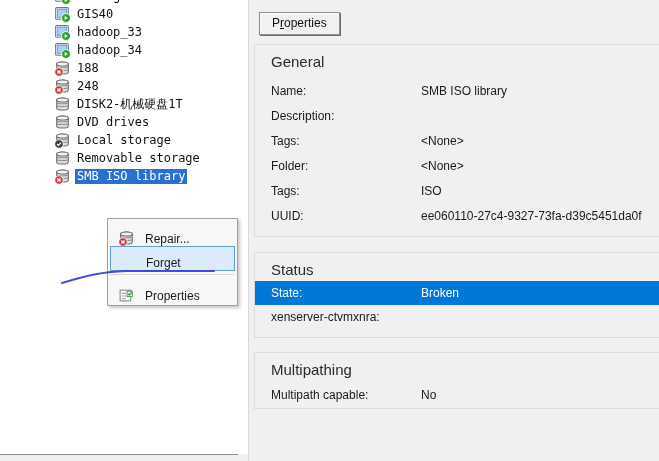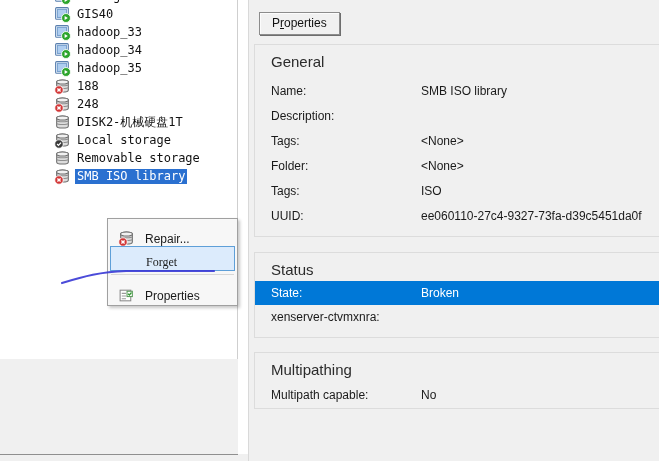--- a/index.html
+++ b/index.html
@@ -1,35 +1,35 @@
 <!DOCTYPE html>
 <html><head>
 <meta charset="utf-8">
 <style>
   html,body{margin:0;padding:0;}
   .screen{position:relative;width:659px;height:461px;background:#f0f0f0;overflow:hidden;
           font-family:"Liberation Sans",sans-serif;font-size:12px;color:#1a1a1a;}
   
-  .tree-panel{position:absolute;left:0;top:0;width:237px;height:359px;background:#fff;
-              border-right:1px solid #cfcfcf;overflow:hidden;}
+  .tree-panel{position:absolute;left:0;top:0;width:237px;height:454px;background:#fff;
+              border-right:1px solid #cfcfcf;overflow:hidden;padding-left:44px;}
   .tree-bottom-line{position:absolute;left:0;top:454px;width:238px;height:1px;background:#8f8f8f;}
   .tree-gap{position:absolute;left:238px;top:0;width:10px;height:454px;background:#fff;}
   .tree-rows{position:absolute;left:0;top:-13px;width:100%;}
   .tree-row{display:flex;align-items:center;height:18px;padding-left:54px;
             font-family:"DejaVu Sans Mono",monospace;font-size:12px;color:#111;white-space:nowrap;}
   .tree-row .ticon{width:17px;height:16px;margin-right:4px;flex:0 0 17px;}
   .tree-row .tlabel{padding:0 2px;line-height:15px;}
   .tree-row.selected .tlabel{background:#2a70d0;color:#fff;}
   
   .ctx-menu{position:absolute;left:107px;top:218px;width:129px;background:#f7f7f7;
             border:1px solid #a0a0a0;box-shadow:2px 2px 3px rgba(0,0,0,.22);padding:2px 0;z-index:5;}
   .menu-item{position:relative;display:flex;align-items:flex-end;height:25px;margin:0 2px;
              padding-left:8px;color:#1a1a1a;}
   .menu-item .micon{width:17px;height:16px;margin-right:10px;flex:0 0 17px;}
-  .menu-item.highlight{background:#dcebfc;border:1px solid #5e9fd8;height:23px;font-family:Liberation Serif, serif;}
+  .menu-item.highlight{background:#dcebfc;border:1px solid #5e9fd8;height:23px;}
   .menu-sep{height:1px;background:#d7d7d7;margin:3px 3px;}
   
   .right-area{position:absolute;left:248px;top:0;width:411px;height:461px;background:#f0f0f0;
               border-left:1px solid #d9d9d9;}
   .props-btn{position:absolute;left:10px;top:12px;height:23px;padding:0 12px;background:#f1f1f1;
              border:1px solid #8c8c8c;box-shadow:1px 1px 0 #6e6e6e,inset 1px 1px 0 #fcfcfc;
              font-family:"Liberation Sans",sans-serif;font-size:12px;color:#111;line-height:21px;}
   .props-btn .mn{text-decoration:underline;}
   .psection{position:absolute;left:5px;width:470px;background:#f0f0f0;border:1px solid #dcdcdc;box-sizing:border-box;}
   .sec-general{top:44px;height:193px;}
@@ -83,29 +83,20 @@
           <span class="ticon"><svg viewBox="0 0 16 16">
               <rect x="1.5" y="1.5" width="12" height="11" rx="1" fill="#eaf2fb" stroke="#5a7fae"></rect>
               <rect x="3.2" y="3.2" width="8.6" height="7.6" fill="#aecdf0" stroke="#7aa2cf"></rect>
               <circle cx="11.3" cy="11.3" r="4.2" fill="#2ca52c" stroke="#fff" stroke-width="0.8"></circle>
               <path d="M10 9.4l3 1.9-3 1.9z" fill="#fff"></path>
             </svg></span>
           <span class="tlabel">hadoop_34</span>
         </div>
         <div class="tree-row">
           <span class="ticon"><svg viewBox="0 0 16 16">
-              <rect x="1.5" y="1.5" width="12" height="11" rx="1" fill="#eaf2fb" stroke="#5a7fae"></rect>
-              <rect x="3.2" y="3.2" width="8.6" height="7.6" fill="#aecdf0" stroke="#7aa2cf"></rect>
-              <circle cx="11.3" cy="11.3" r="4.2" fill="#2ca52c" stroke="#fff" stroke-width="0.8"></circle>
-              <path d="M10 9.4l3 1.9-3 1.9z" fill="#fff"></path>
-            </svg></span>
-          <span class="tlabel">hadoop_35</span>
-        </div>
-        <div class="tree-row">
-          <span class="ticon"><svg viewBox="0 0 16 16">
               <path d="M2.5 3.8C2.5 2.4 5 1.8 8 1.8s5.5.6 5.5 2v7.4c0 1.4-2.5 2-5.5 2s-5.5-.6-5.5-2z" fill="#dcdcdc" stroke="#6e6e6e"></path>
               <ellipse cx="8" cy="3.8" rx="5.5" ry="1.9" fill="#f1f1f1" stroke="#6e6e6e"></ellipse>
               <path d="M2.5 6.4c1 1.1 10 1.1 11 0M2.5 9c1 1.1 10 1.1 11 0" fill="none" stroke="#8f8f8f"></path>
               <circle cx="4.7" cy="11.3" r="4" fill="#d23535" stroke="#fff" stroke-width="0.8"></circle>
               <path d="M3.2 9.8l3 3m0-3l-3 3" stroke="#fff" stroke-width="1.3"></path>
             </svg></span>
           <span class="tlabel">188</span>
         </div>
         <div class="tree-row">
           <span class="ticon"><svg viewBox="0 0 16 16">
@@ -117,20 +108,28 @@
             </svg></span>
           <span class="tlabel">248</span>
         </div>
         <div class="tree-row">
           <span class="ticon"><svg viewBox="0 0 16 16">
               <path d="M2.5 3.8C2.5 2.4 5 1.8 8 1.8s5.5.6 5.5 2v7.4c0 1.4-2.5 2-5.5 2s-5.5-.6-5.5-2z" fill="#dcdcdc" stroke="#6e6e6e"></path>
               <ellipse cx="8" cy="3.8" rx="5.5" ry="1.9" fill="#f1f1f1" stroke="#6e6e6e"></ellipse>
               <path d="M2.5 6.4c1 1.1 10 1.1 11 0M2.5 9c1 1.1 10 1.1 11 0" fill="none" stroke="#8f8f8f"></path>
             </svg></span>
           <span class="tlabel">DISK2-机械硬盘1T</span>
+        </div>
+        <div class="tree-row">
+          <span class="ticon"><svg viewBox="0 0 16 16">
+              <path d="M2.5 3.8C2.5 2.4 5 1.8 8 1.8s5.5.6 5.5 2v7.4c0 1.4-2.5 2-5.5 2s-5.5-.6-5.5-2z" fill="#dcdcdc" stroke="#6e6e6e"></path>
+              <ellipse cx="8" cy="3.8" rx="5.5" ry="1.9" fill="#f1f1f1" stroke="#6e6e6e"></ellipse>
+              <path d="M2.5 6.4c1 1.1 10 1.1 11 0M2.5 9c1 1.1 10 1.1 11 0" fill="none" stroke="#8f8f8f"></path>
+            </svg></span>
+          <span class="tlabel">DVD drives</span>
         </div>
         <div class="tree-row">
           <span class="ticon"><svg viewBox="0 0 16 16">
               <path d="M2.5 3.8C2.5 2.4 5 1.8 8 1.8s5.5.6 5.5 2v7.4c0 1.4-2.5 2-5.5 2s-5.5-.6-5.5-2z" fill="#dcdcdc" stroke="#6e6e6e"></path>
               <ellipse cx="8" cy="3.8" rx="5.5" ry="1.9" fill="#f1f1f1" stroke="#6e6e6e"></ellipse>
               <path d="M2.5 6.4c1 1.1 10 1.1 11 0M2.5 9c1 1.1 10 1.1 11 0" fill="none" stroke="#8f8f8f"></path>
               <circle cx="4.7" cy="11.3" r="4" fill="#3a3a3a" stroke="#fff" stroke-width="0.8"></circle>
               <path d="M2.9 11.3l1.3 1.3 2.4-2.6" fill="none" stroke="#fff" stroke-width="1.2"></path>
             </svg></span>
           <span class="tlabel">Local storage</span>

